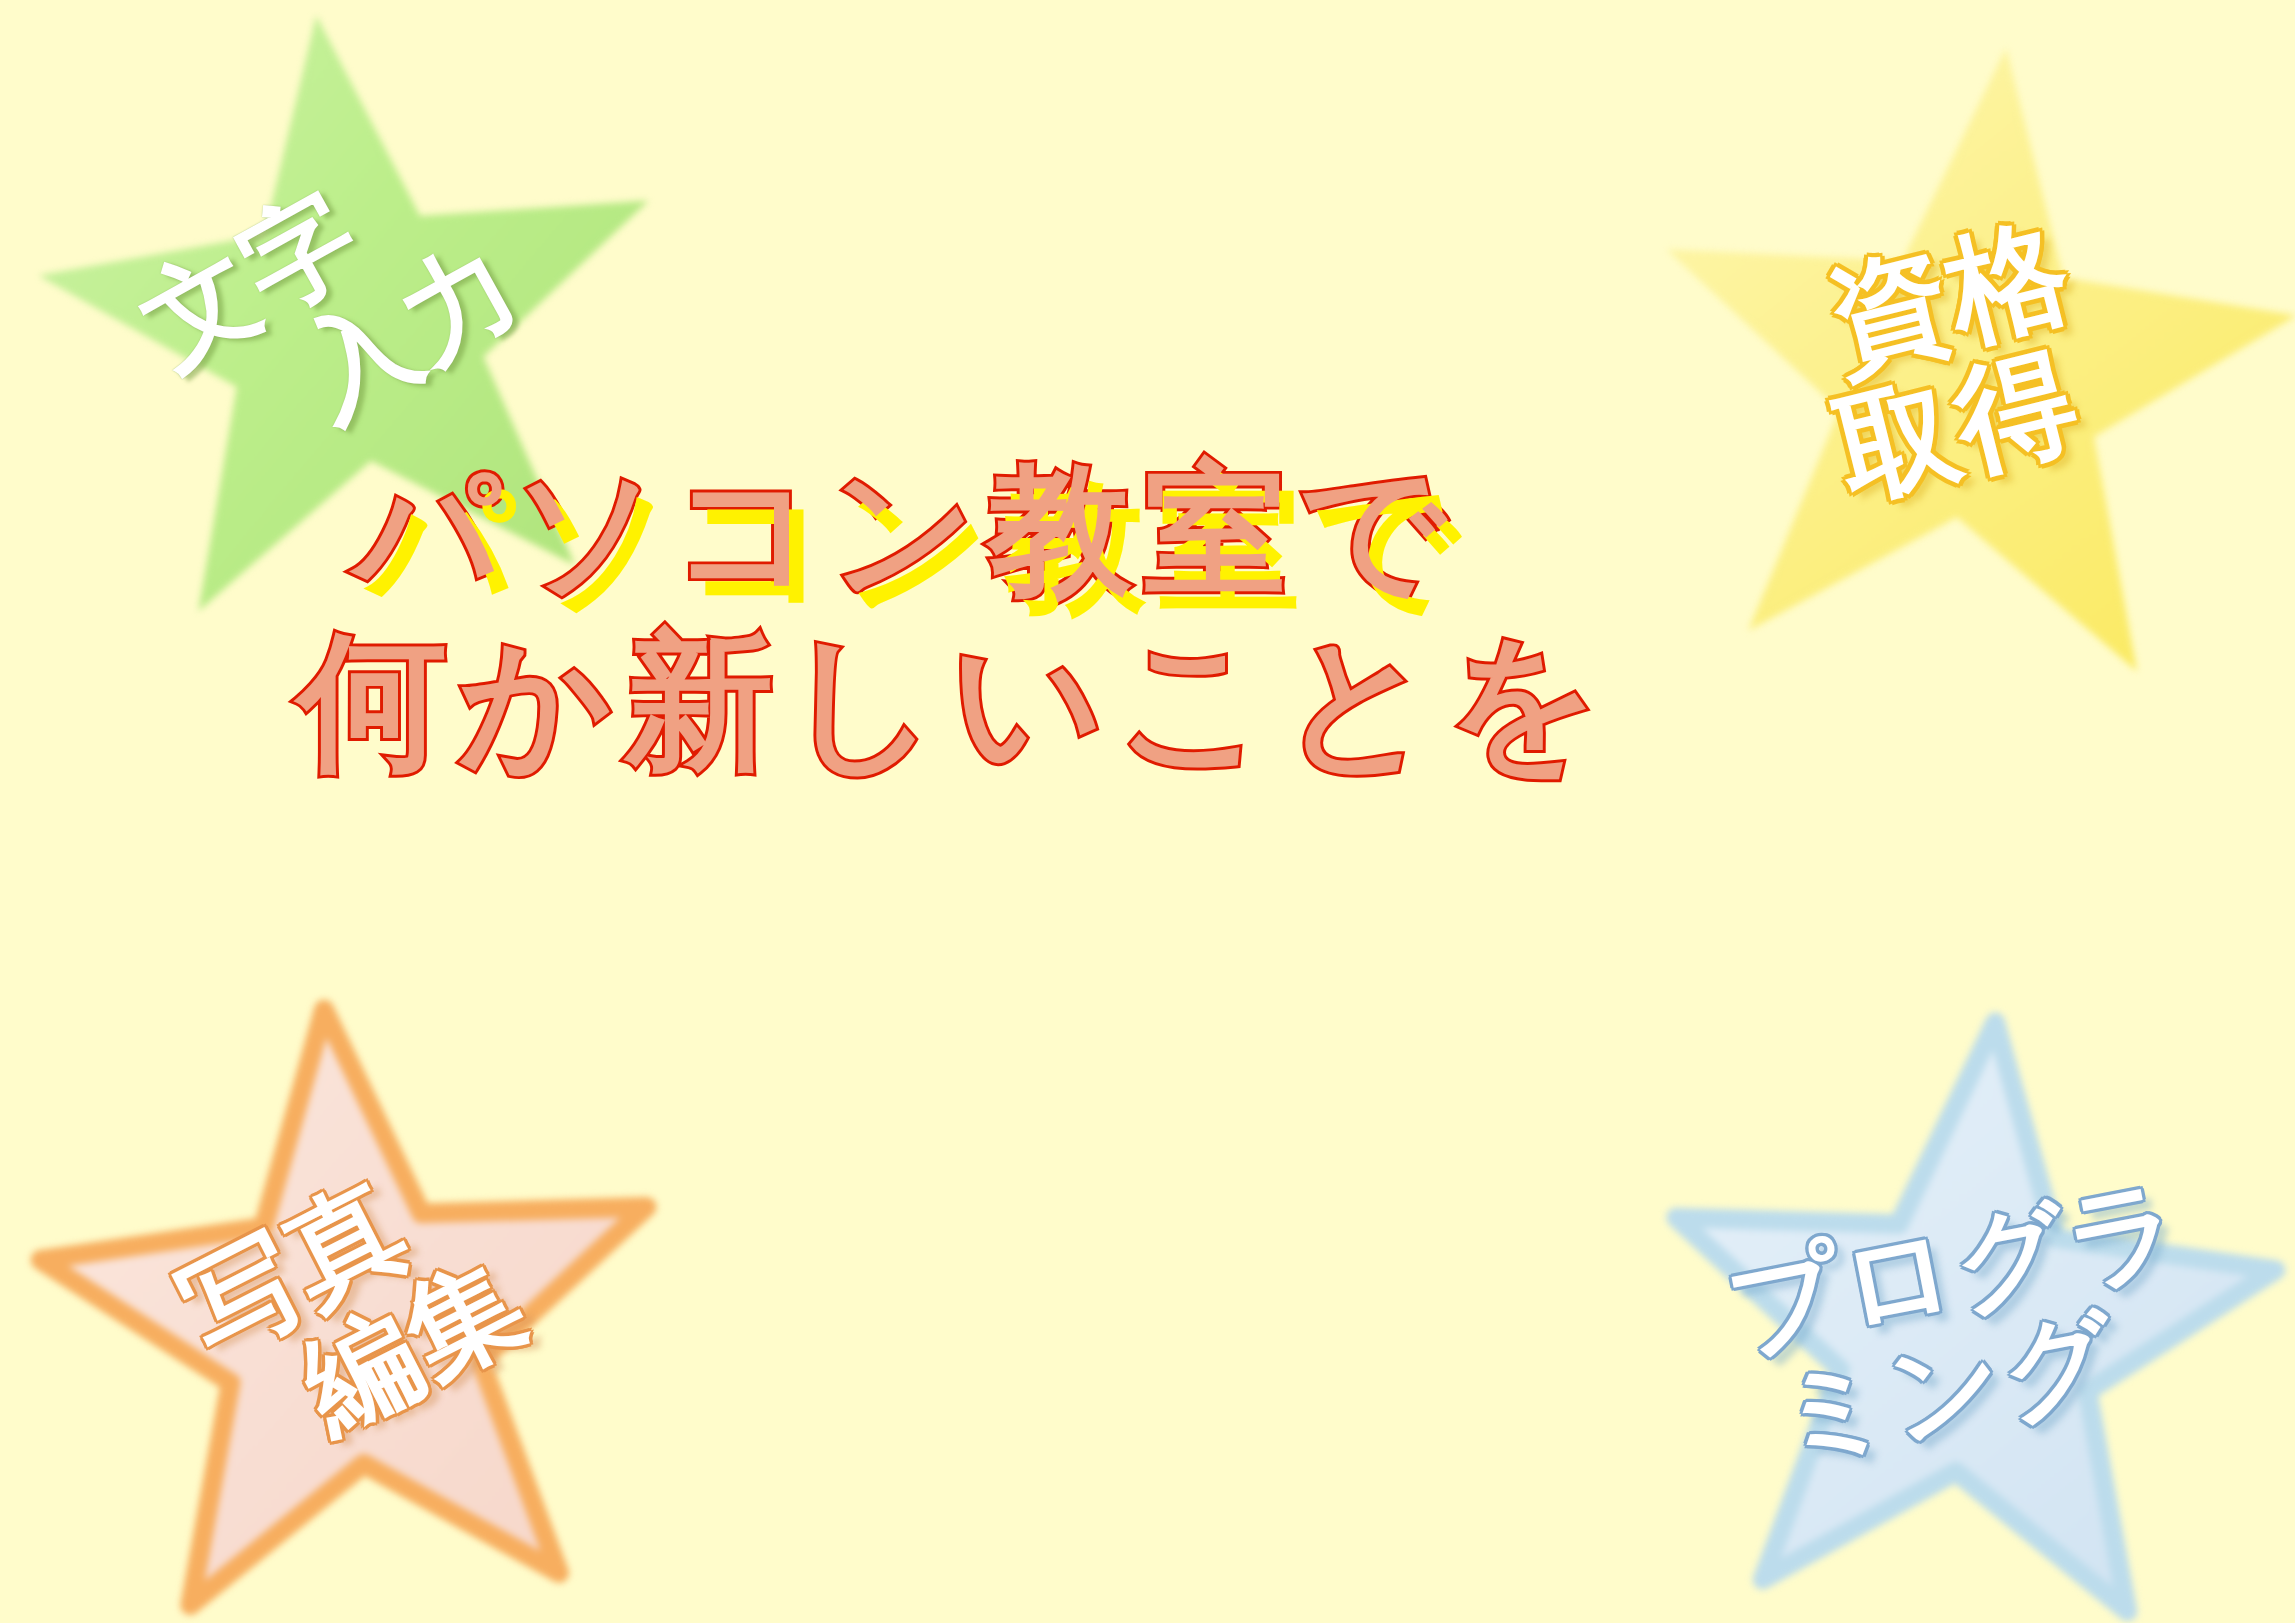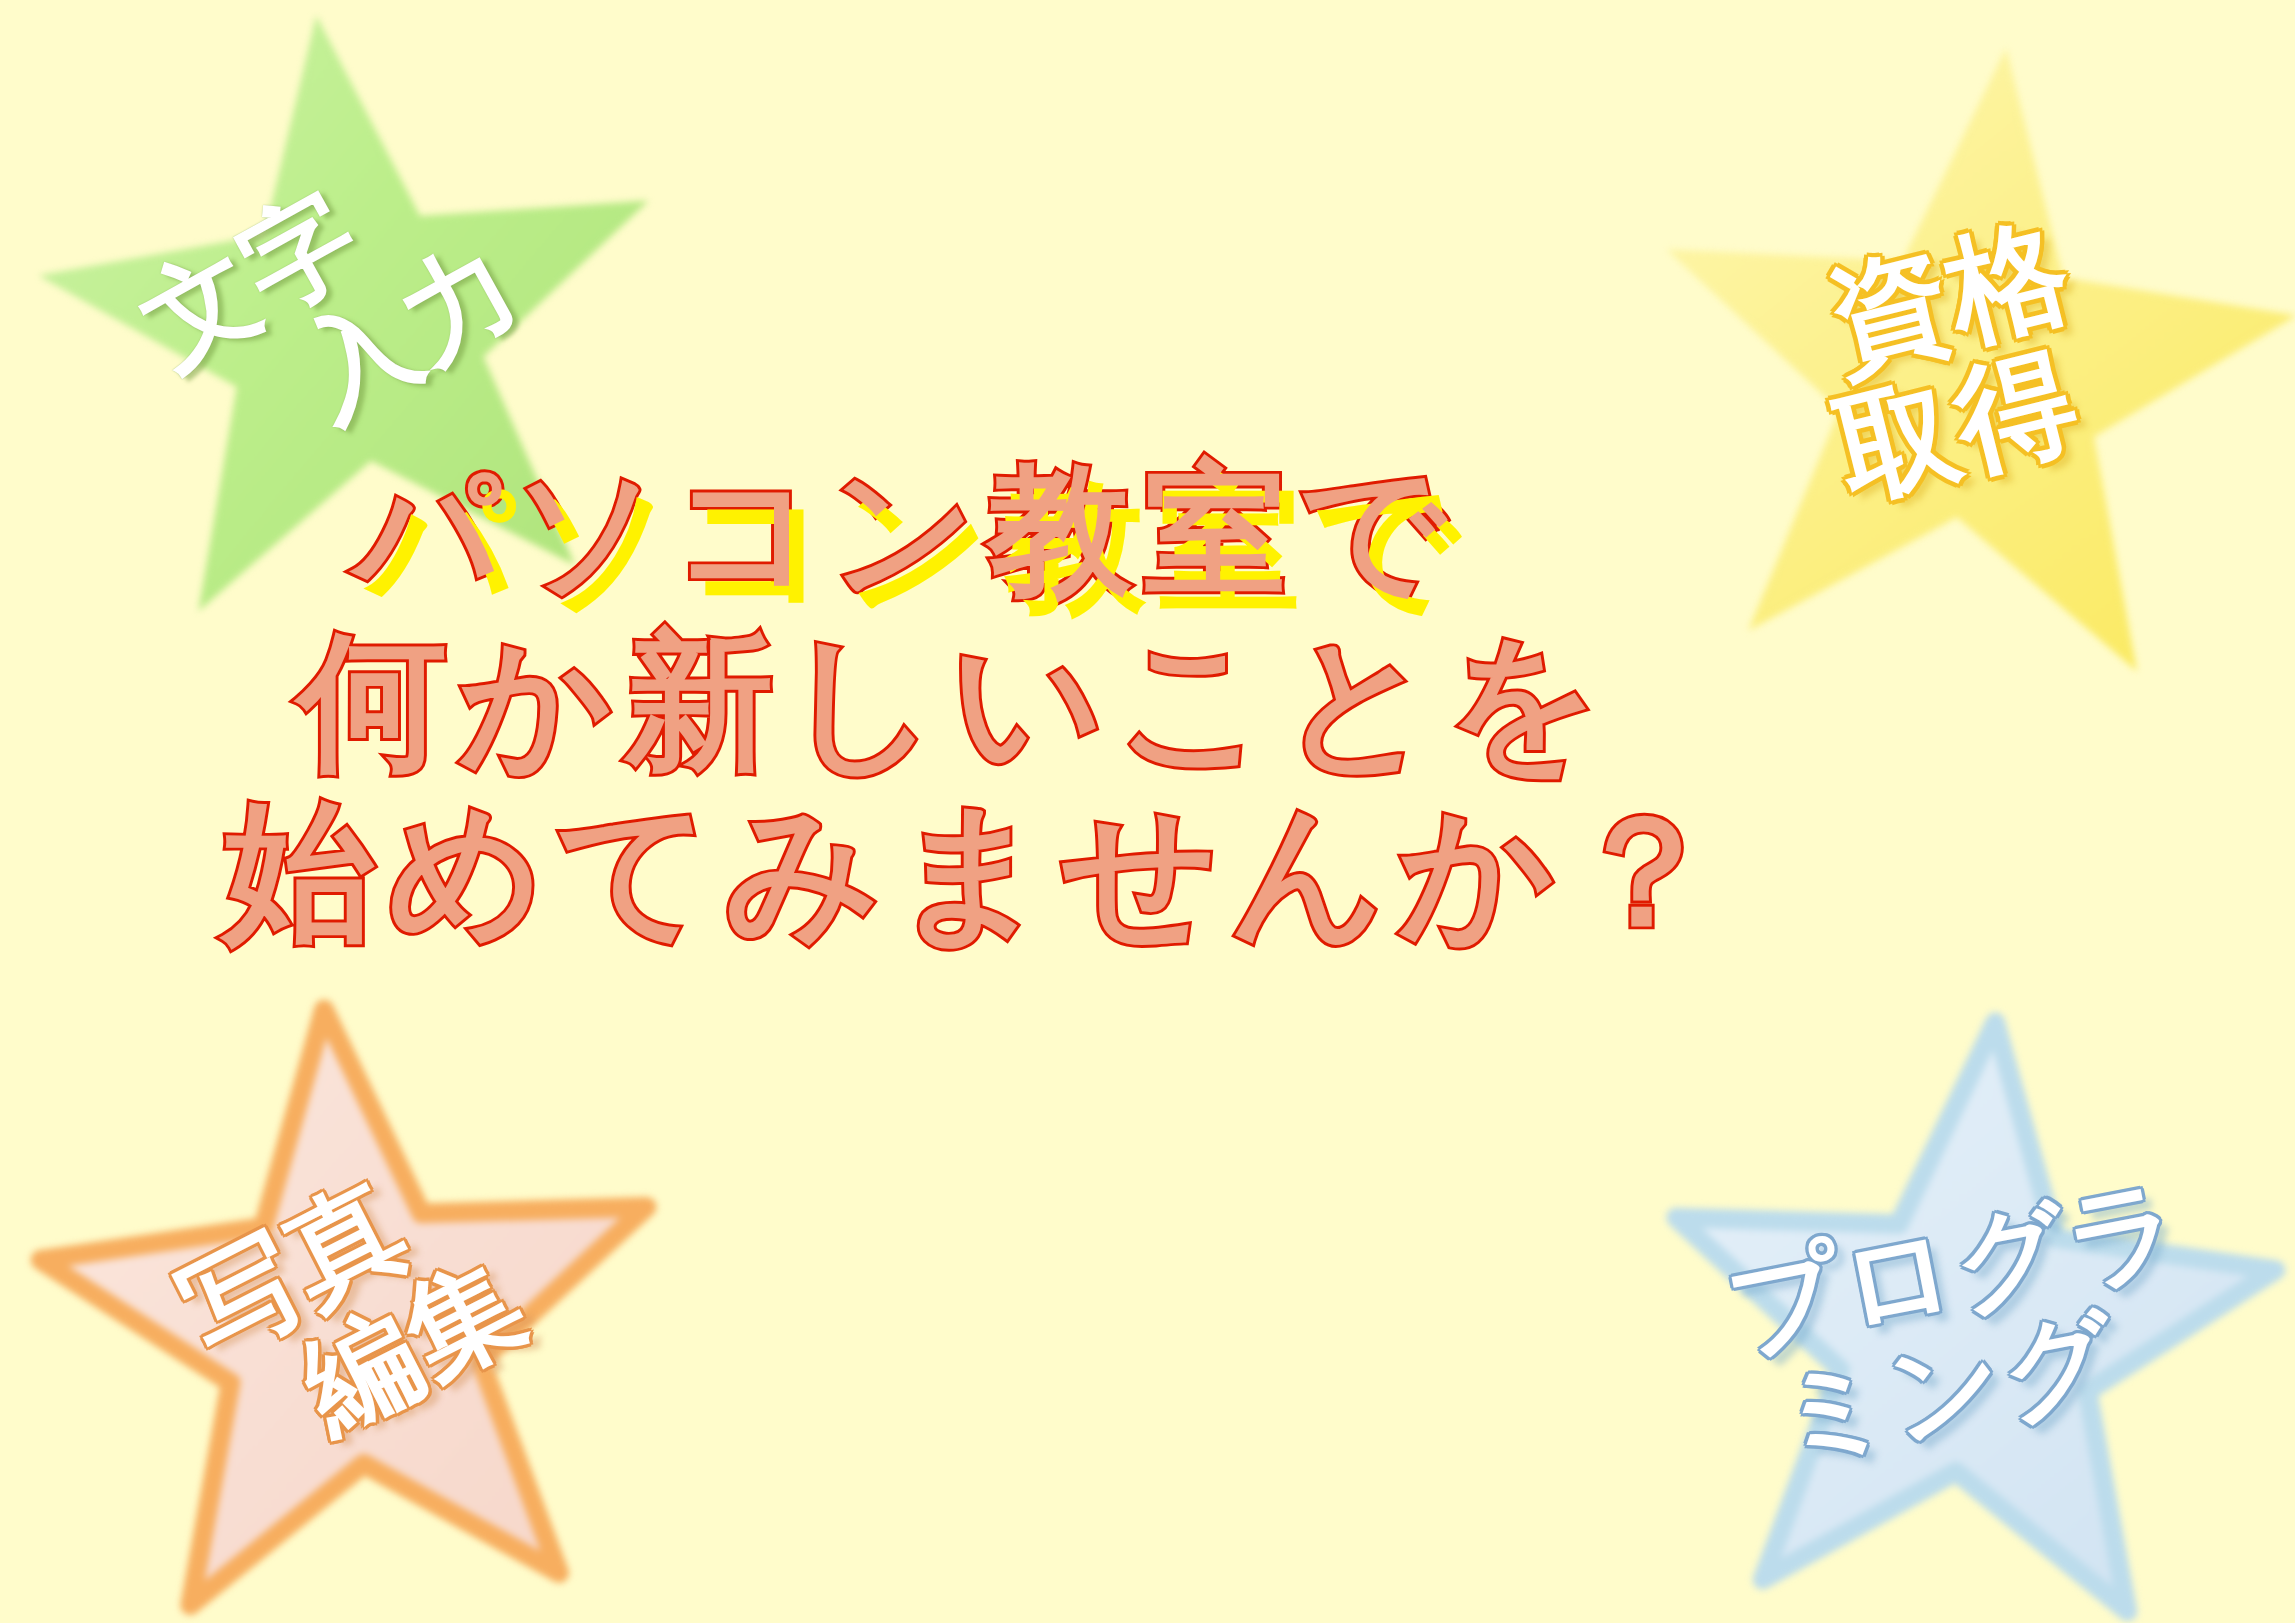--- a/index.html
+++ b/index.html
@@ -222,17 +222,16 @@
     </svg>
     <div class="star-label">
       <span class="l1">プログラ</span>
       <span class="l2">ミング</span>
     </div>
   </div>
 
   <div id="headline">
     <span class="hl-line" id="hl-line-1">パソコン教室で</span>
     <span class="hl-line" id="hl-line-2">何か新しいことを</span>
-    <span class="hl-line" id="hl-line-3">始めてみませんか？</span>
   </div>
 
 </div>
 
 
 </body></html>

